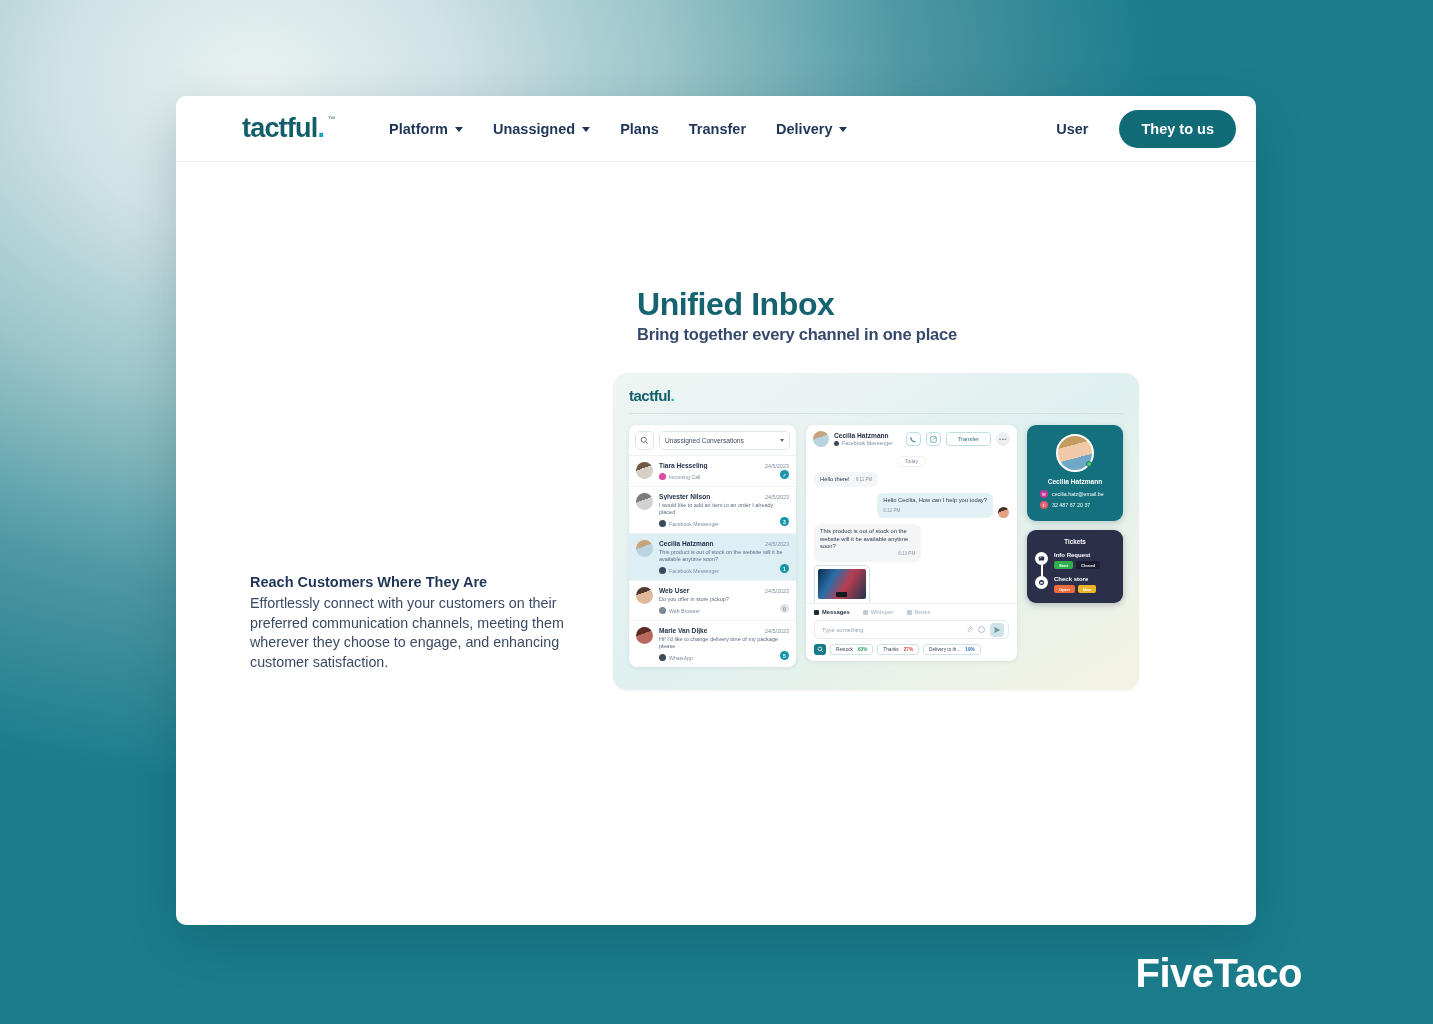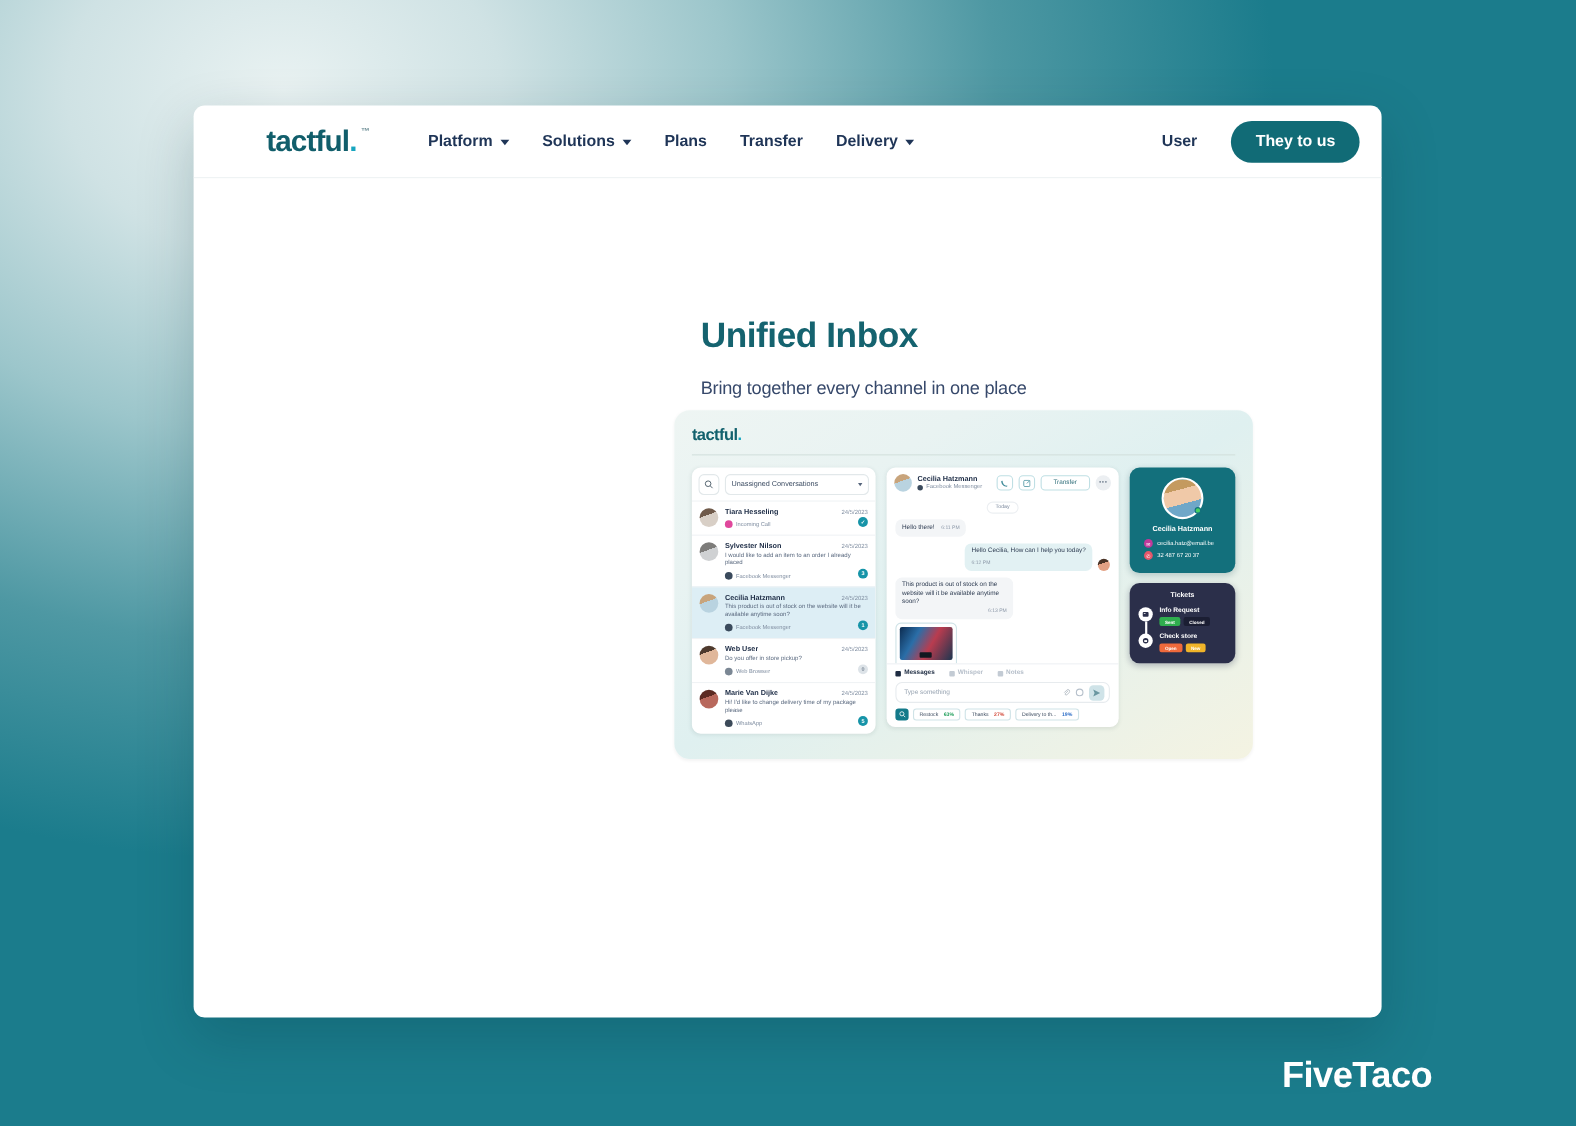--- a/index.html
+++ b/index.html
@@ -106,23 +106,23 @@
   .hero-title {
     position: absolute;
     left: 461px; top: 124px;
     font-size: 32px;
     font-weight: 700;
     color: #15636f;
     letter-spacing: -.4px;
   }
   .hero-sub {
     position: absolute;
-    left: 461px; top: 182px;
+    left: 461px; top: 163px;
     font-size: 16.5px;
-    font-weight: 400;
+    font-weight: 700;
     color: #37496b;
     letter-spacing: -.2px;
   }
 
   .left-copy {
     position: absolute;
     left: 74px; top: 412px;
     width: 325px;
   }
   .copy-head {
@@ -611,21 +611,21 @@
     position: absolute;
     left: 748px; top: 259px;
     color: #21c5d6;
     font-size: 11px;
   }
 
   
   .watermark {
     position: absolute;
     right: 131px; bottom: 28px;
-    font-size: 33px;
+    font-size: 40px;
     font-weight: 700;
     color: #ffffff;
     letter-spacing: -.5px;
   }
 </style>
 </head>
 <body>
 
 <div class="page-card">
 
@@ -634,21 +634,21 @@
       <span>tactful</span><span class="dot">.</span>
       <span class="tm">™</span>
     </div>
 
     <div class="nav-links">
       <div class="nav-link">
         <span>Platform</span>
         <span class="chev"></span>
       </div>
       <div class="nav-link">
-        <span>Solutions</span>
+        <span>Unassigned</span>
         <span class="chev"></span>
       </div>
       <div class="nav-link">
         <span>Plans</span>
       </div>
       <div class="nav-link">
         <span>Transfer</span>
       </div>
       <div class="nav-link">
         <span>Delivery</span>
@@ -659,20 +659,24 @@
     <div class="nav-right">
       <div class="login-link">User</div>
       <button class="cta-btn">They to us</button>
     </div>
   </div>
 
   <div class="hero">
     <div class="hero-title">Unified Inbox</div>
     <div class="hero-sub">Bring together every channel in one place</div>
 
+    <div class="left-copy">
+      <div class="copy-head">Reach Customers Where They Are</div>
+      <div class="copy-body">Effortlessly connect with your customers on their preferred communication channels, meeting them wherever they choose to engage, and enhancing customer satisfaction.</div>
+    </div>
 
     <div class="sparkle">✦</div>
 
     <div class="mock">
       <div class="mock-logo">
         <span>tactful</span><span class="dot">.</span>
       </div>
       <div class="mock-divider"></div>
 
       <div class="mock-body">

